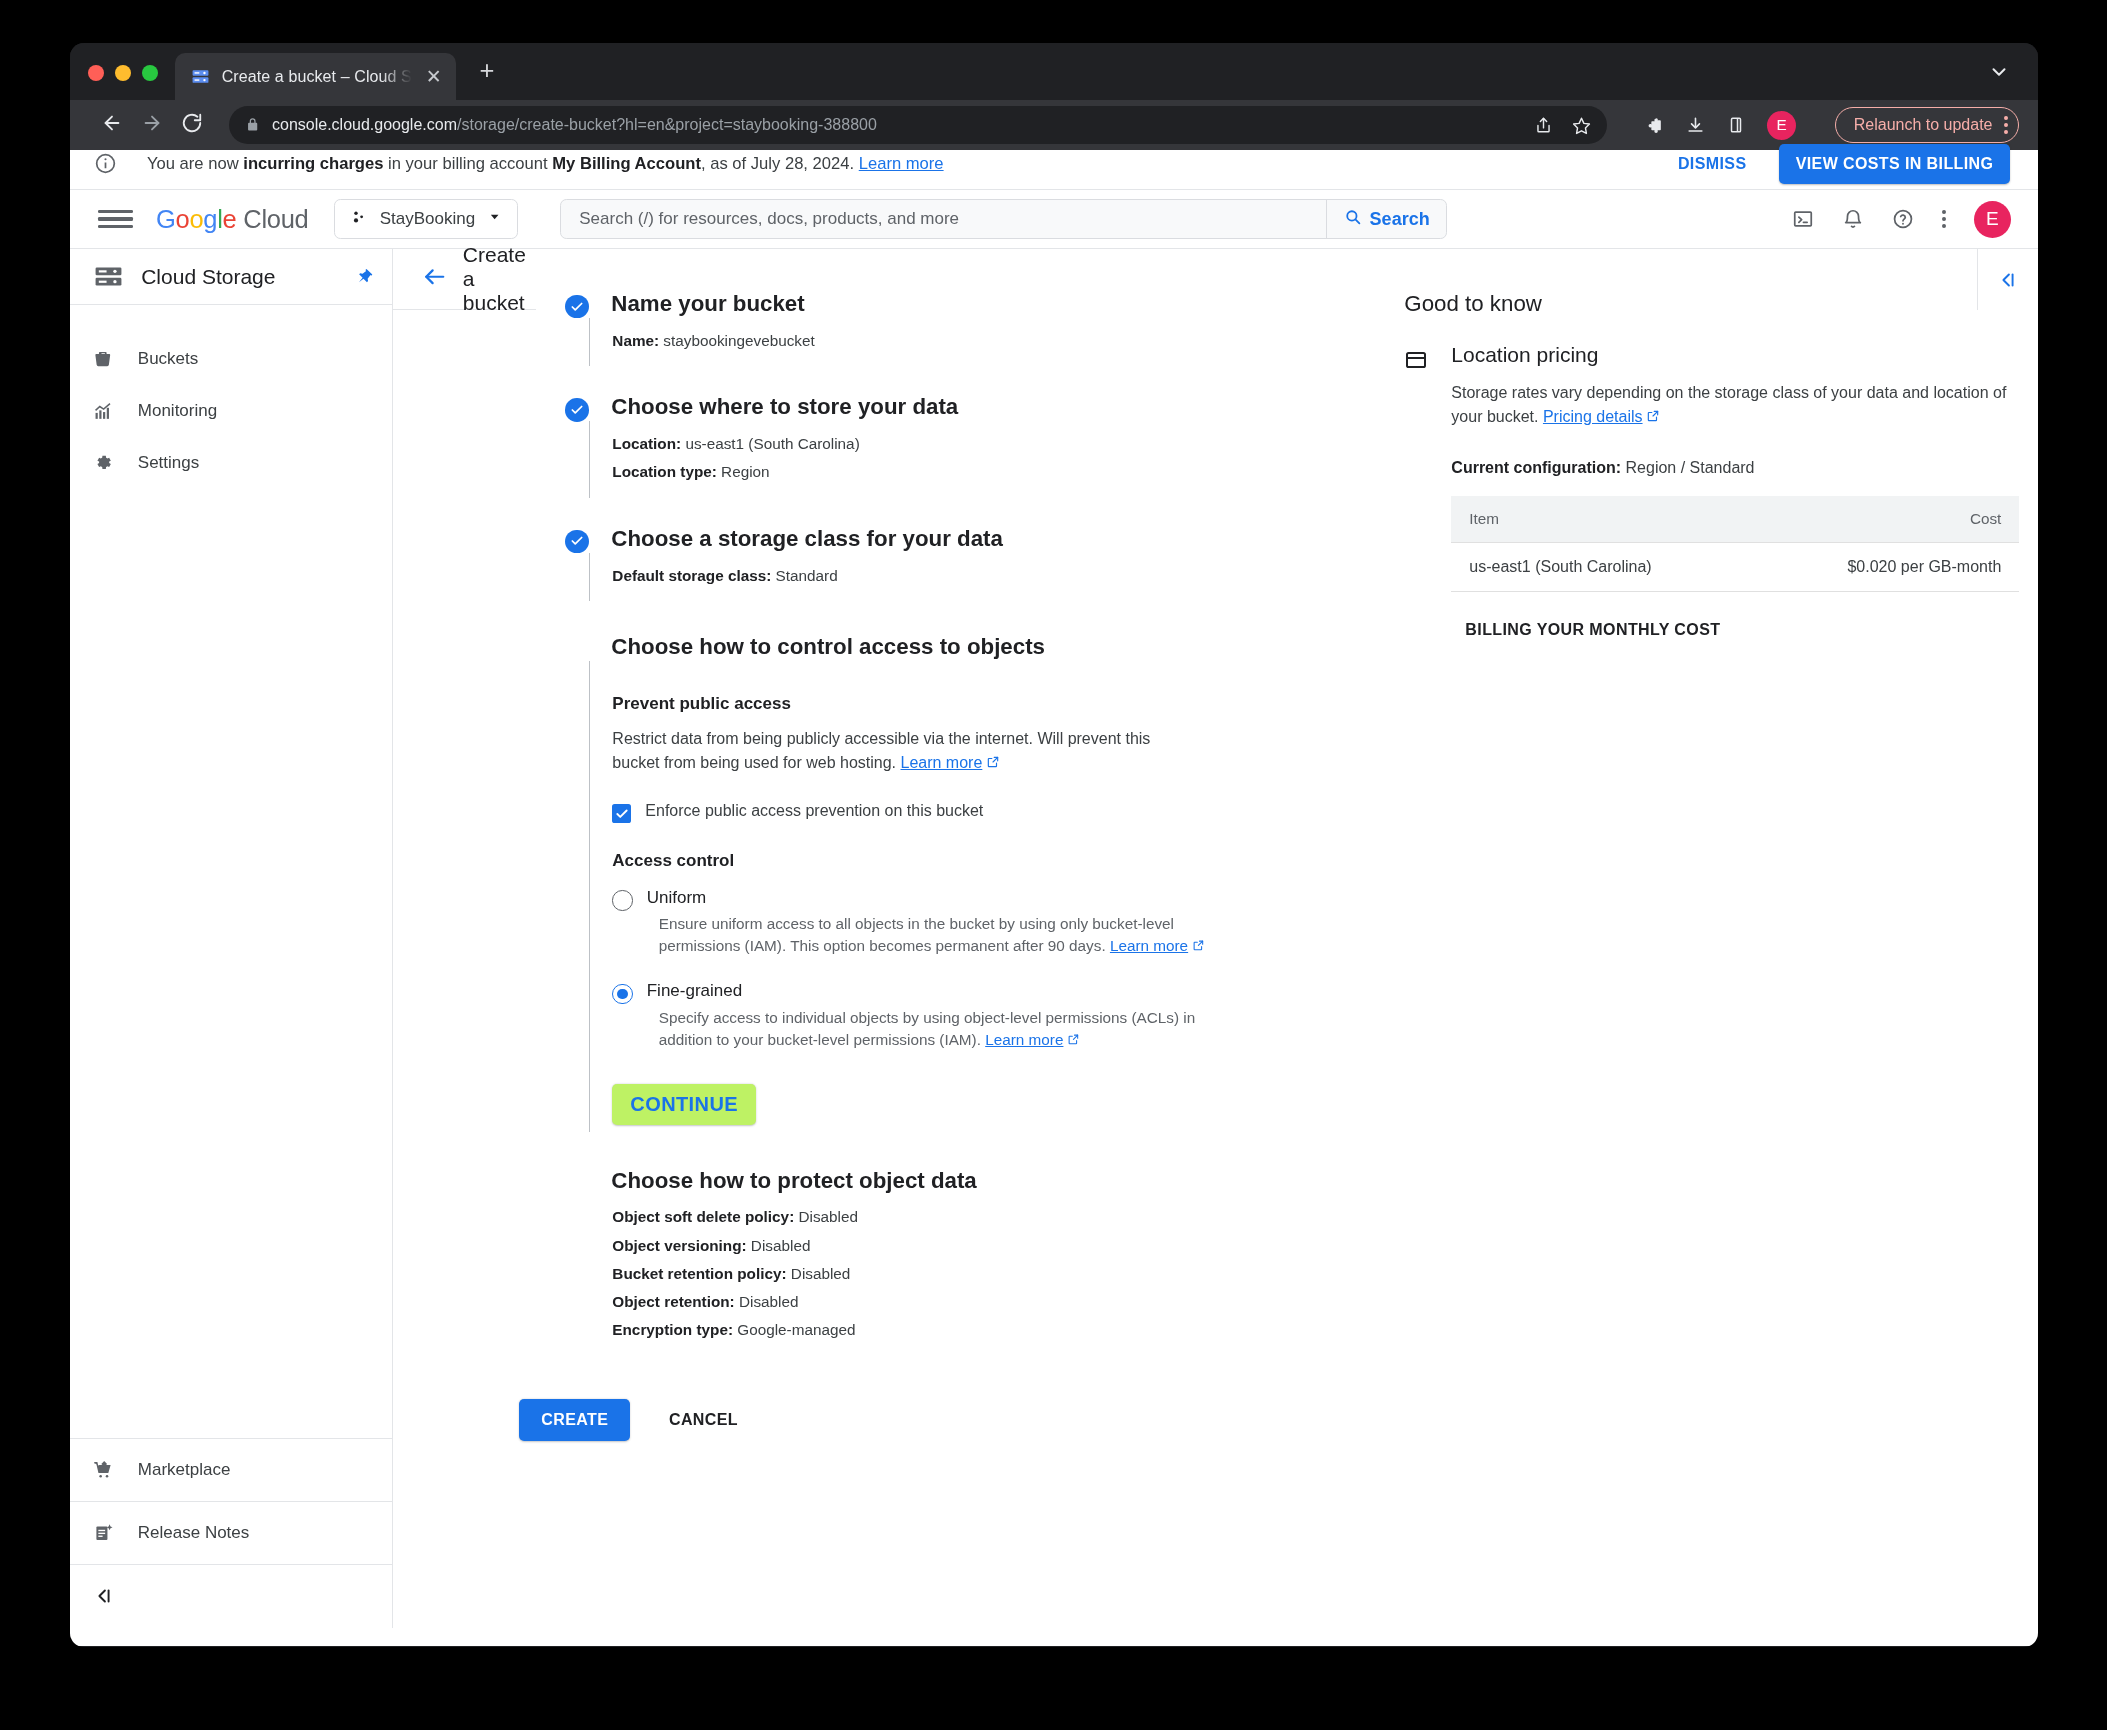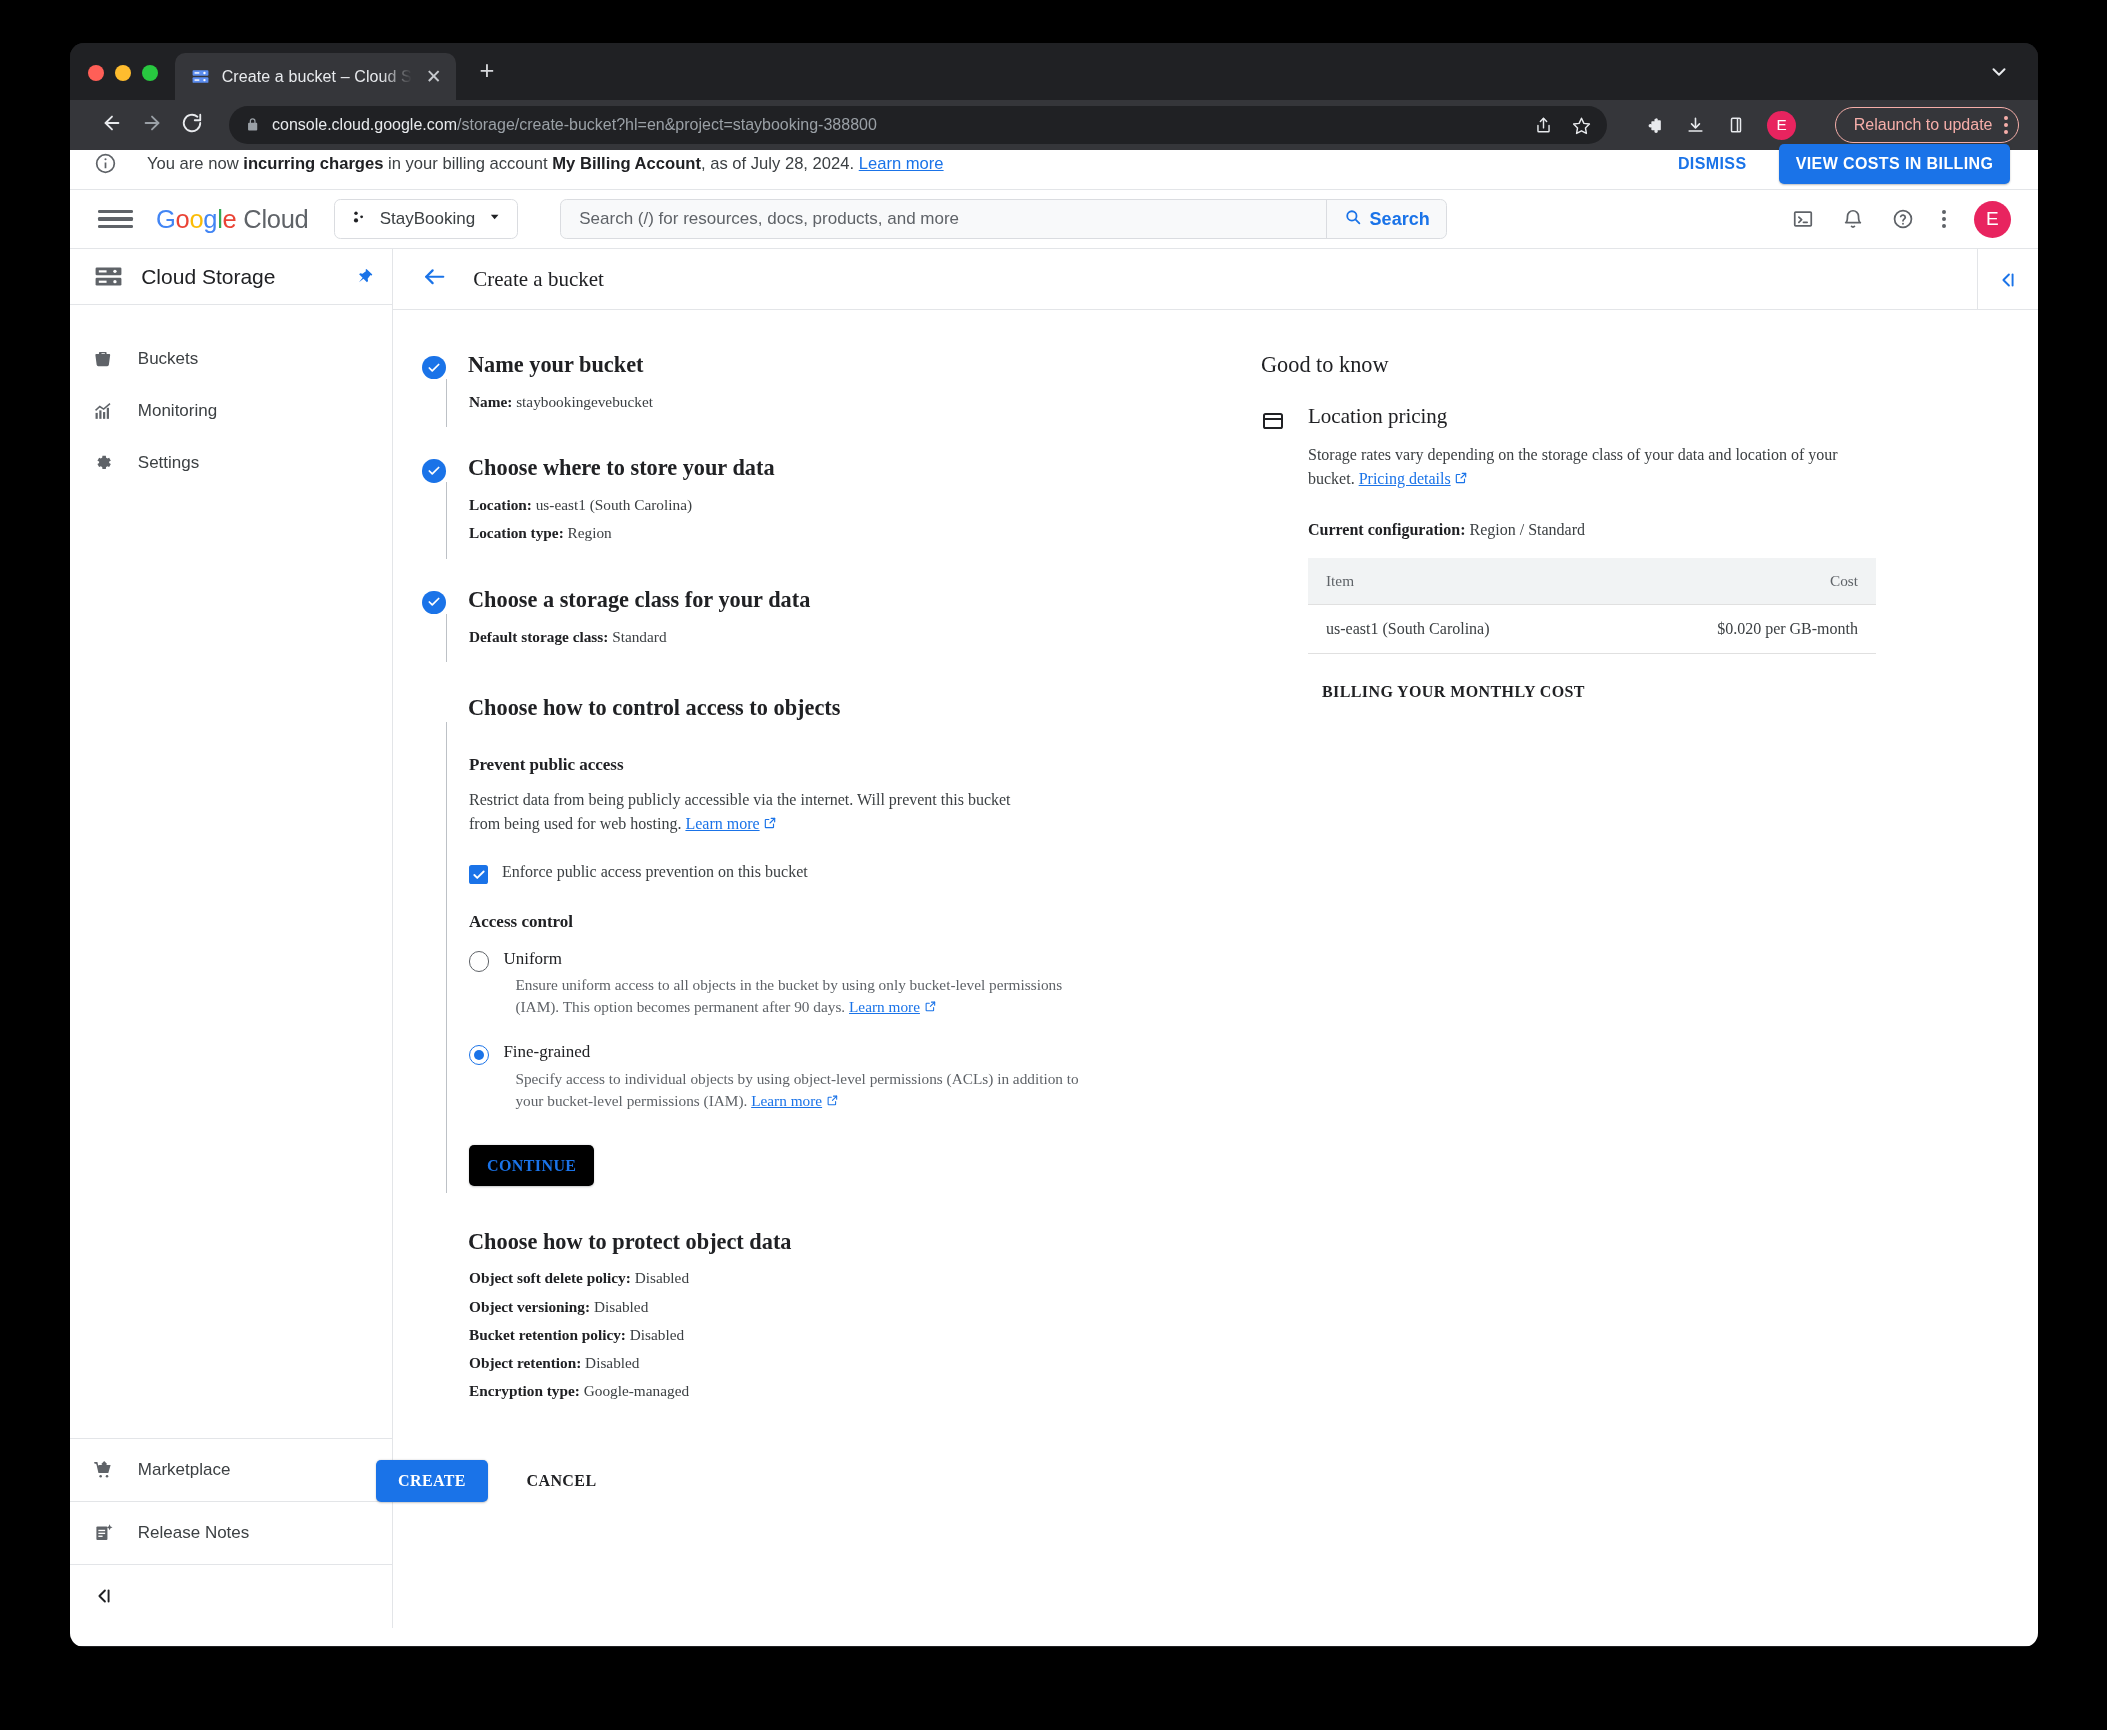--- a/index.html
+++ b/index.html
@@ -178,21 +178,21 @@
   .sb-item .ic { width:41px; display:flex; align-items:center; color:#5f6368;}
   .sb-item .lbl { margin-left:3.8px; }
   .sb-bottom { margin-top:auto; }
   .sb-bottom .sb-item { border-top:0.6px solid #e3e5e8; height:63px; }
   .sb-collapse {
     border-top:0.6px solid #e3e5e8; height:64px;
     display:flex; align-items:center; padding-left:23px; color:#202124;
   }
 
   
-  .main { flex:1; display:flex; flex-direction:column; min-width:0; position:relative;font-family:Liberation Serif, serif; }
+  .main { flex:1; display:flex; flex-direction:row; min-width:0; position:relative; }
   .main-header {
     height:61px; display:flex; align-items:center; padding-left:29px;
     border-bottom:0.6px solid #e3e5e8; gap:0;
   }
   .back-arrow { color:#1a73e8; font-size:25.5px; line-height:1; width:36px;}
   .main-title { font-size:21px; color:#202124; margin-left:15.3px;}
   .right-rail-toggle {
     position:absolute; right:0; top:0; width:61px; height:61px;
     border-left:0.6px solid #e3e5e8;
     display:flex; align-items:center; justify-content:center; color:#1a73e8; font-size:19px;
@@ -239,22 +239,22 @@
   }
   .radio.sel { border-color:#1a73e8; }
   .radio.sel::after { content:""; width:10.2px; height:10.2px; border-radius:50%; background:#1a73e8; }
   .radio-text { margin-left:14px; }
   .radio-label { font-size:17px; color:#202124; }
   .radio-desc { font-size:15.3px; color:#5f6368; line-height:1.45; margin-top:5.1px; max-width:575px;margin-left:12px; }
 
   .continue-btn {
     display:inline-flex; align-items:center; justify-content:center;
     height:41px; padding:0 18px; margin-top:32px;
-    background:#000000; border-radius:5.1px;
-    color:#1a73e8; font-size:16px; font-weight:700; letter-spacing:0.4px;
+    background:#bef264; border-radius:5.1px;
+    color:#1a73e8; font-size:20px; font-weight:700; letter-spacing:0.4px;
     box-shadow:0 0.6px 1.9px rgba(60,64,67,.3);
     text-align:right;
   }
 
   .actions { display:flex; align-items:center; gap:0; margin-top:43px; padding-bottom:51px; }
   .create-btn {
     background:#1a73e8; color:#fff; font-size:16px; font-weight:700; letter-spacing:0.4px;
     height:42px; border-radius:5.1px; display:flex; align-items:center; padding:0 22px;
     box-shadow:0 0.6px 1.9px rgba(60,64,67,.3);
   }

